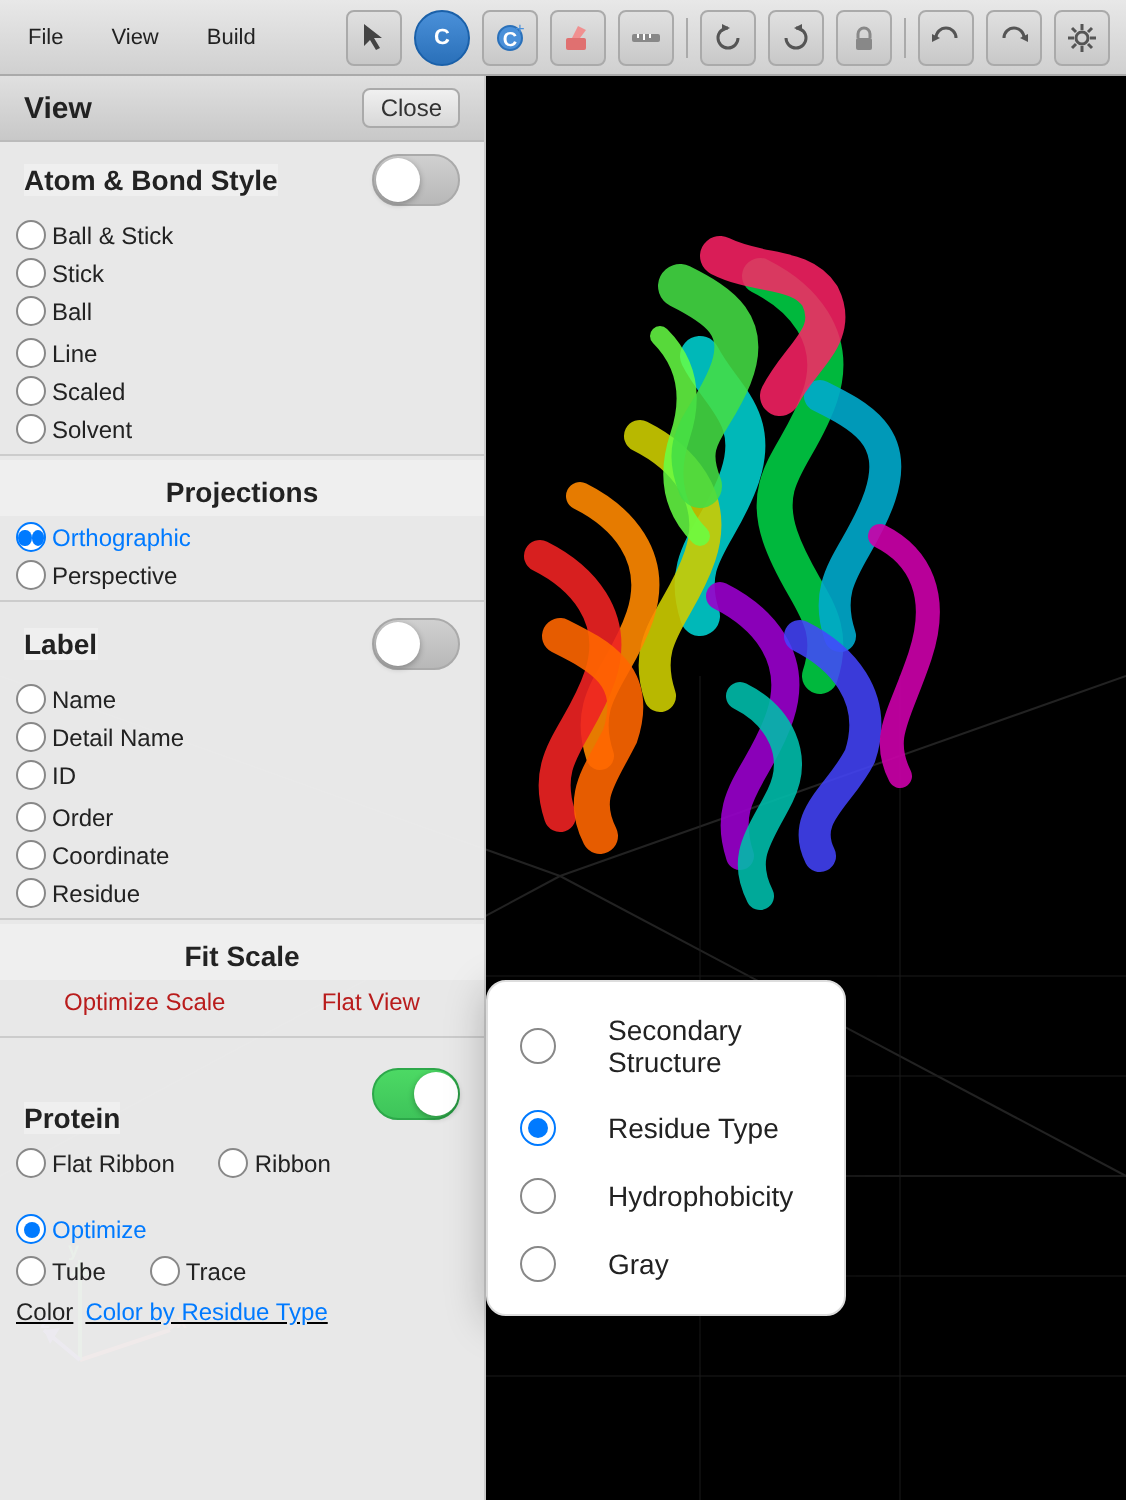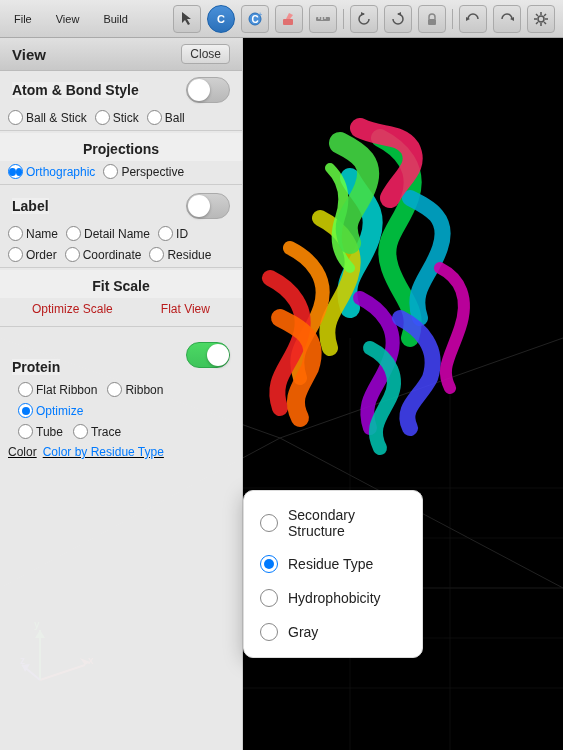--- a/index.html
+++ b/index.html
@@ -149,20 +149,21 @@
       padding: 6px 12px 4px;
     }
 
     
     .radio-row {
       display: flex;
       align-items: flex-start;
       gap: 4px;
       flex-wrap: wrap;
       padding: 3px 8px;
+      flex-direction: column;
     }
     .radio-option {
       display: flex;
       align-items: center;
       gap: 3px;
       cursor: pointer;
       margin-right: 4px;
     }
     .radio-circle {
       width: 15px;
@@ -199,22 +200,22 @@
     .link-btn {
       font-size: 12px;
       color: #b91c1c;
       cursor: pointer;
     }
 
     
     .protein-options {
       display: flex;
       align-items: center;
-      gap: 6px;
-      padding: 3px 18px;
+      gap: 18px;
+      padding: 3px 8px;
       flex-wrap: wrap;
     }
 
     
     .color-row {
       display: flex;
       align-items: center;
       gap: 6px;
       padding: 3px 8px 6px;
       text-decoration: underline;
@@ -270,20 +271,21 @@
     .dropdown-radio.selected::after {
       content: '';
       width: 10px;
       height: 10px;
       border-radius: 50%;
       background: #007aff;
     }
     .dropdown-label {
       font-size: 14px;
       color: #222;
+      margin-left: 16px;
     }
 
     
     #molecule-svg {
       position: absolute;
       top: 80px;
       left: 200px;
       width: 340px;
       height: 380px;
     }
@@ -479,20 +481,34 @@
     </div>
     <div class="radio-option">
       <div class="radio-circle"></div>
       <span class="radio-label">Stick</span>
     </div>
     <div class="radio-option">
       <div class="radio-circle"></div>
       <span class="radio-label">Ball</span>
     </div>
   </div>
+  <div class="radio-row">
+    <div class="radio-option">
+      <div class="radio-circle"></div>
+      <span class="radio-label">Line</span>
+    </div>
+    <div class="radio-option">
+      <div class="radio-circle"></div>
+      <span class="radio-label">Scaled</span>
+    </div>
+    <div class="radio-option">
+      <div class="radio-circle"></div>
+      <span class="radio-label">Solvent</span>
+    </div>
+  </div>
 
   <div class="divider"></div>
 
   <div class="section-header">Projections</div>
   <div class="radio-row">
     <div class="radio-option">
       <div class="radio-circle selected">
           <div style="width:8px;height:8px;border-radius:50%;background:#007aff;"></div>
         </div>
       <span class="radio-label" style="color:#007aff;">Orthographic</span>

